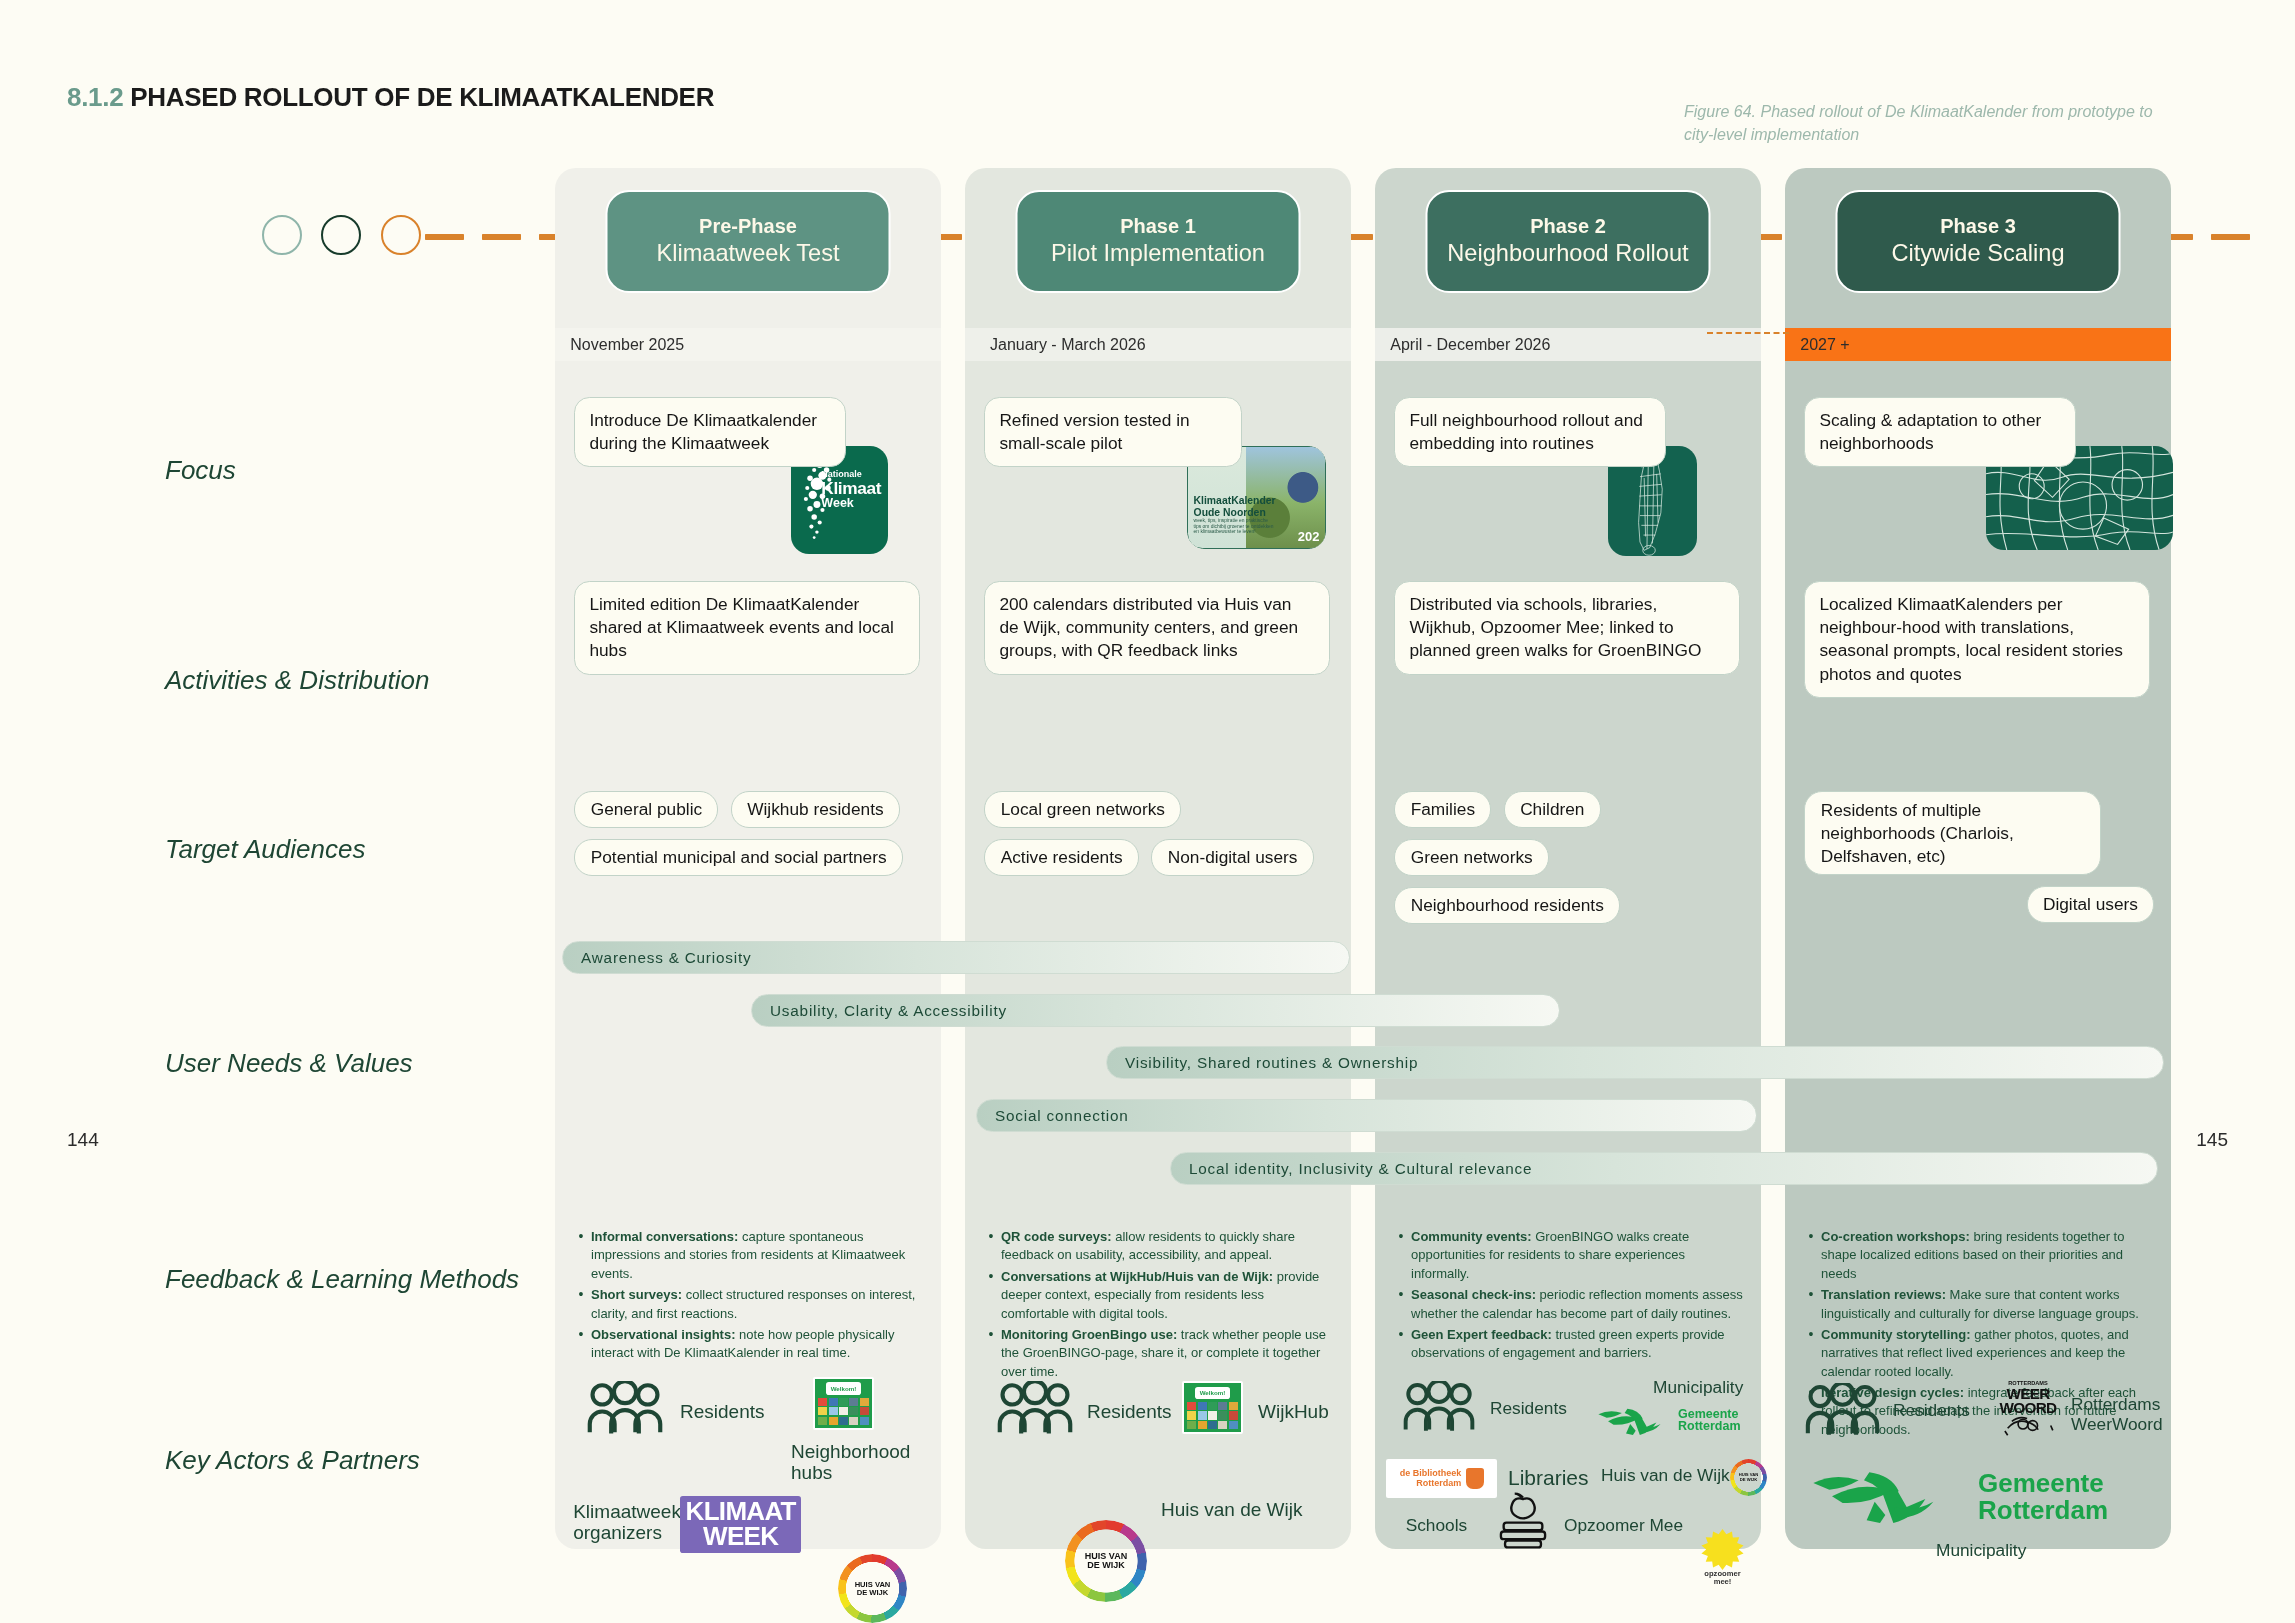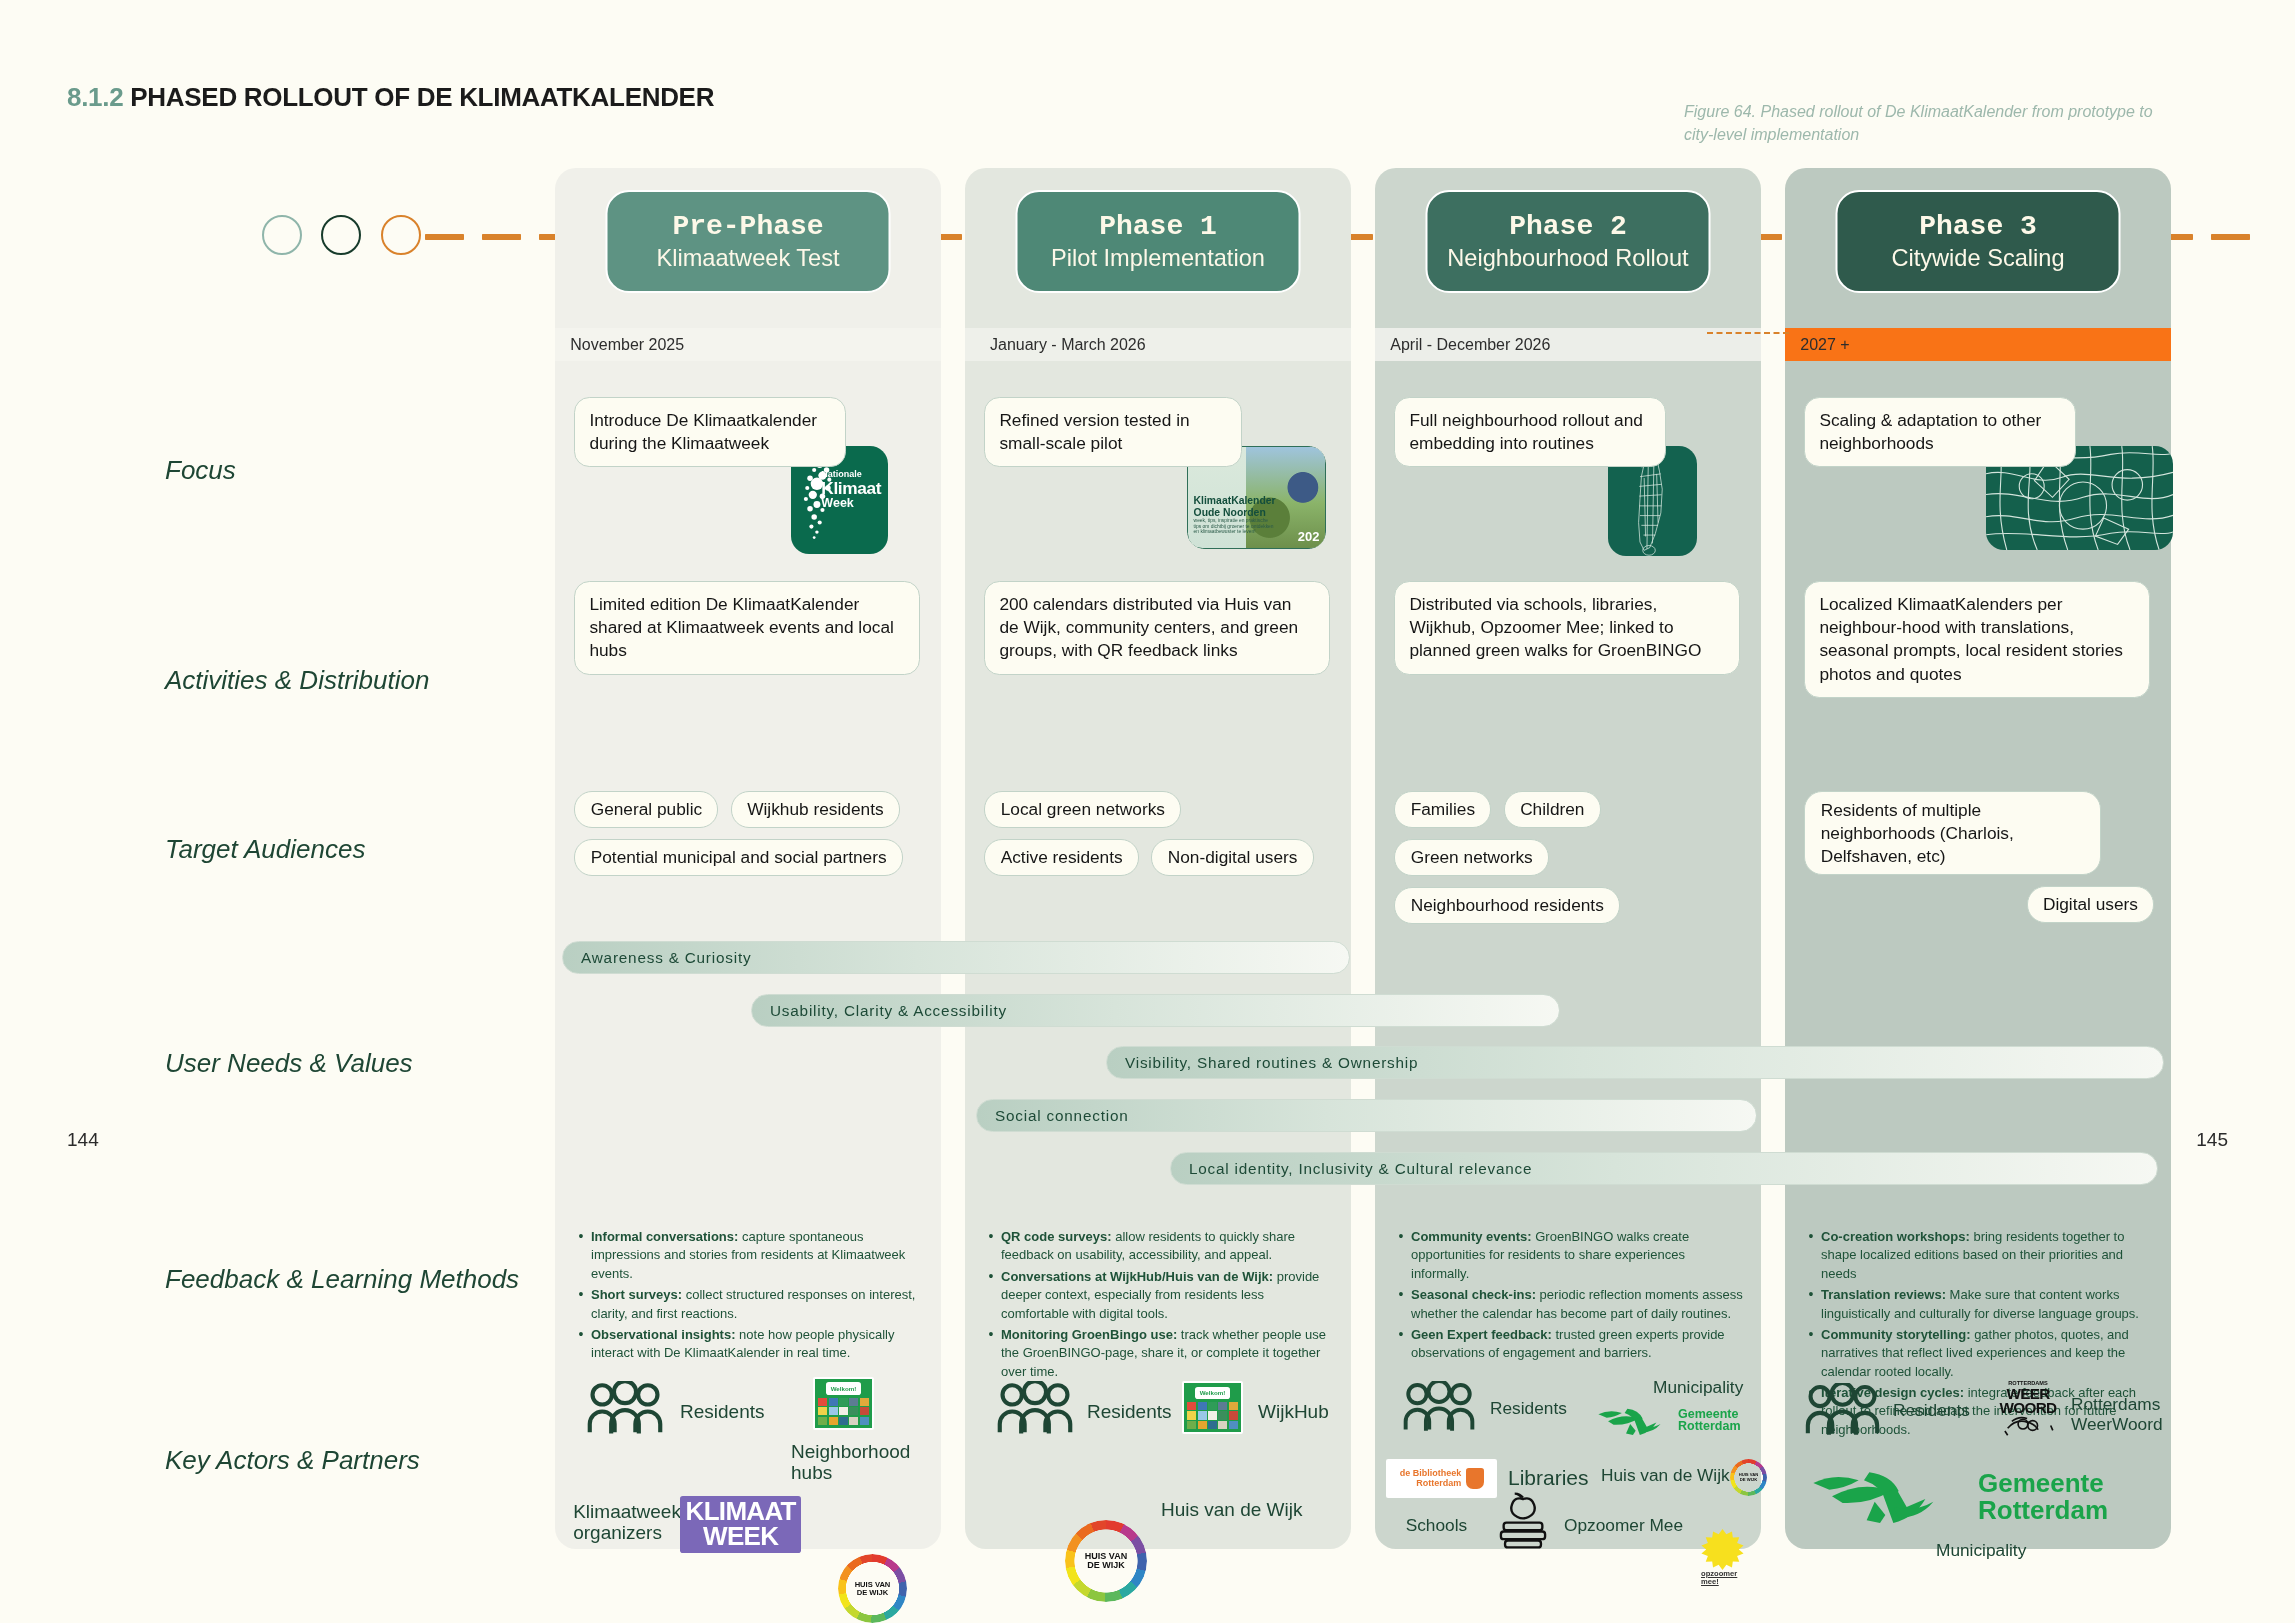--- a/index.html
+++ b/index.html
@@ -50,21 +50,21 @@
   .phase-pill {
     position: absolute; left: 50%; transform: translateX(-50%); top: 22px;
     width: 285px; height: 103px; border-radius: 23.6px;
     display: flex; flex-direction: column; align-items: center; justify-content: center;
     border: 2.8px solid #ffffff; color: #fdf8e8; text-align: center;
   }
   .c0 .phase-pill { background: #5e9383; }
   .c1 .phase-pill { background: #4e8876; }
   .c2 .phase-pill { background: #3d6f60; }
   .c3 .phase-pill { background: #2f5a4c; }
-  .phase-title { font-size: 28px; font-weight: 700; line-height: 1.12; font-family: Liberation Mono, monospace; }
+  .phase-title { font-size: 20px; font-weight: 700; line-height: 1.12; }
   .phase-sub   { font-size: 23.6px; font-weight: 400; line-height: 1.2; margin-top: 1.4px; }
 
   .date-strip {
     position: absolute; left: 0; right: 0; top: 160px; height: 33px;
     background: #f4f4ee;
     display: flex; align-items: center; padding-left: 15.3px;
     font-size: 16px; color: #2d2d2d;
   }
   .c1 .date-strip { background: #eef0ea; padding-left: 25px; }
   .c2 .date-strip { background: #eceee9; }
@@ -182,21 +182,21 @@
   .biblio .t span { color:#e8762c; display:block; font-size:9px;}
   .biblio .m { width:18px; height:21px; background:#e8762c; border-radius:2.8px 2.8px 7px 7px;}
 
   .gemeente { font-weight: 800; color: #1aa44a; line-height: 1.02; }
   .weerwoord { text-align:center; color:#111; font-weight:900; line-height:0.96; }
 
   .opzoomer { position: relative; }
   .opz-sun { width: 100%; height: 76%;
      background: #f7e01e;
      clip-path: polygon(50% 0%,59% 13%,72% 6%,74% 21%,89% 20%,84% 34%,99% 40%,88% 50%,99% 60%,84% 66%,89% 80%,74% 79%,72% 94%,59% 87%,50% 100%,41% 87%,28% 94%,26% 79%,11% 80%,16% 66%,1% 60%,12% 50%,1% 40%,16% 34%,11% 20%,26% 21%,28% 6%,41% 13%); }
-  .opz-txt { font-size: 7.6px; font-weight:700; line-height:1.02; color:#333;text-decoration:underline; }
+  .opz-txt { font-size: 7.6px; font-weight:700; text-align:center; line-height:1.02; color:#333; }
 </style>
 </head>
 <body>
 
 <div class="page">
 
   <div class="hdr-title">
     <span class="hdr-num">8.1.2</span><span>PHASED ROLLOUT OF DE KLIMAATKALENDER</span>
   </div>
   <div class="fig-caption">Figure 64. Phased rollout of De KlimaatKalender from prototype to city-level implementation</div>

